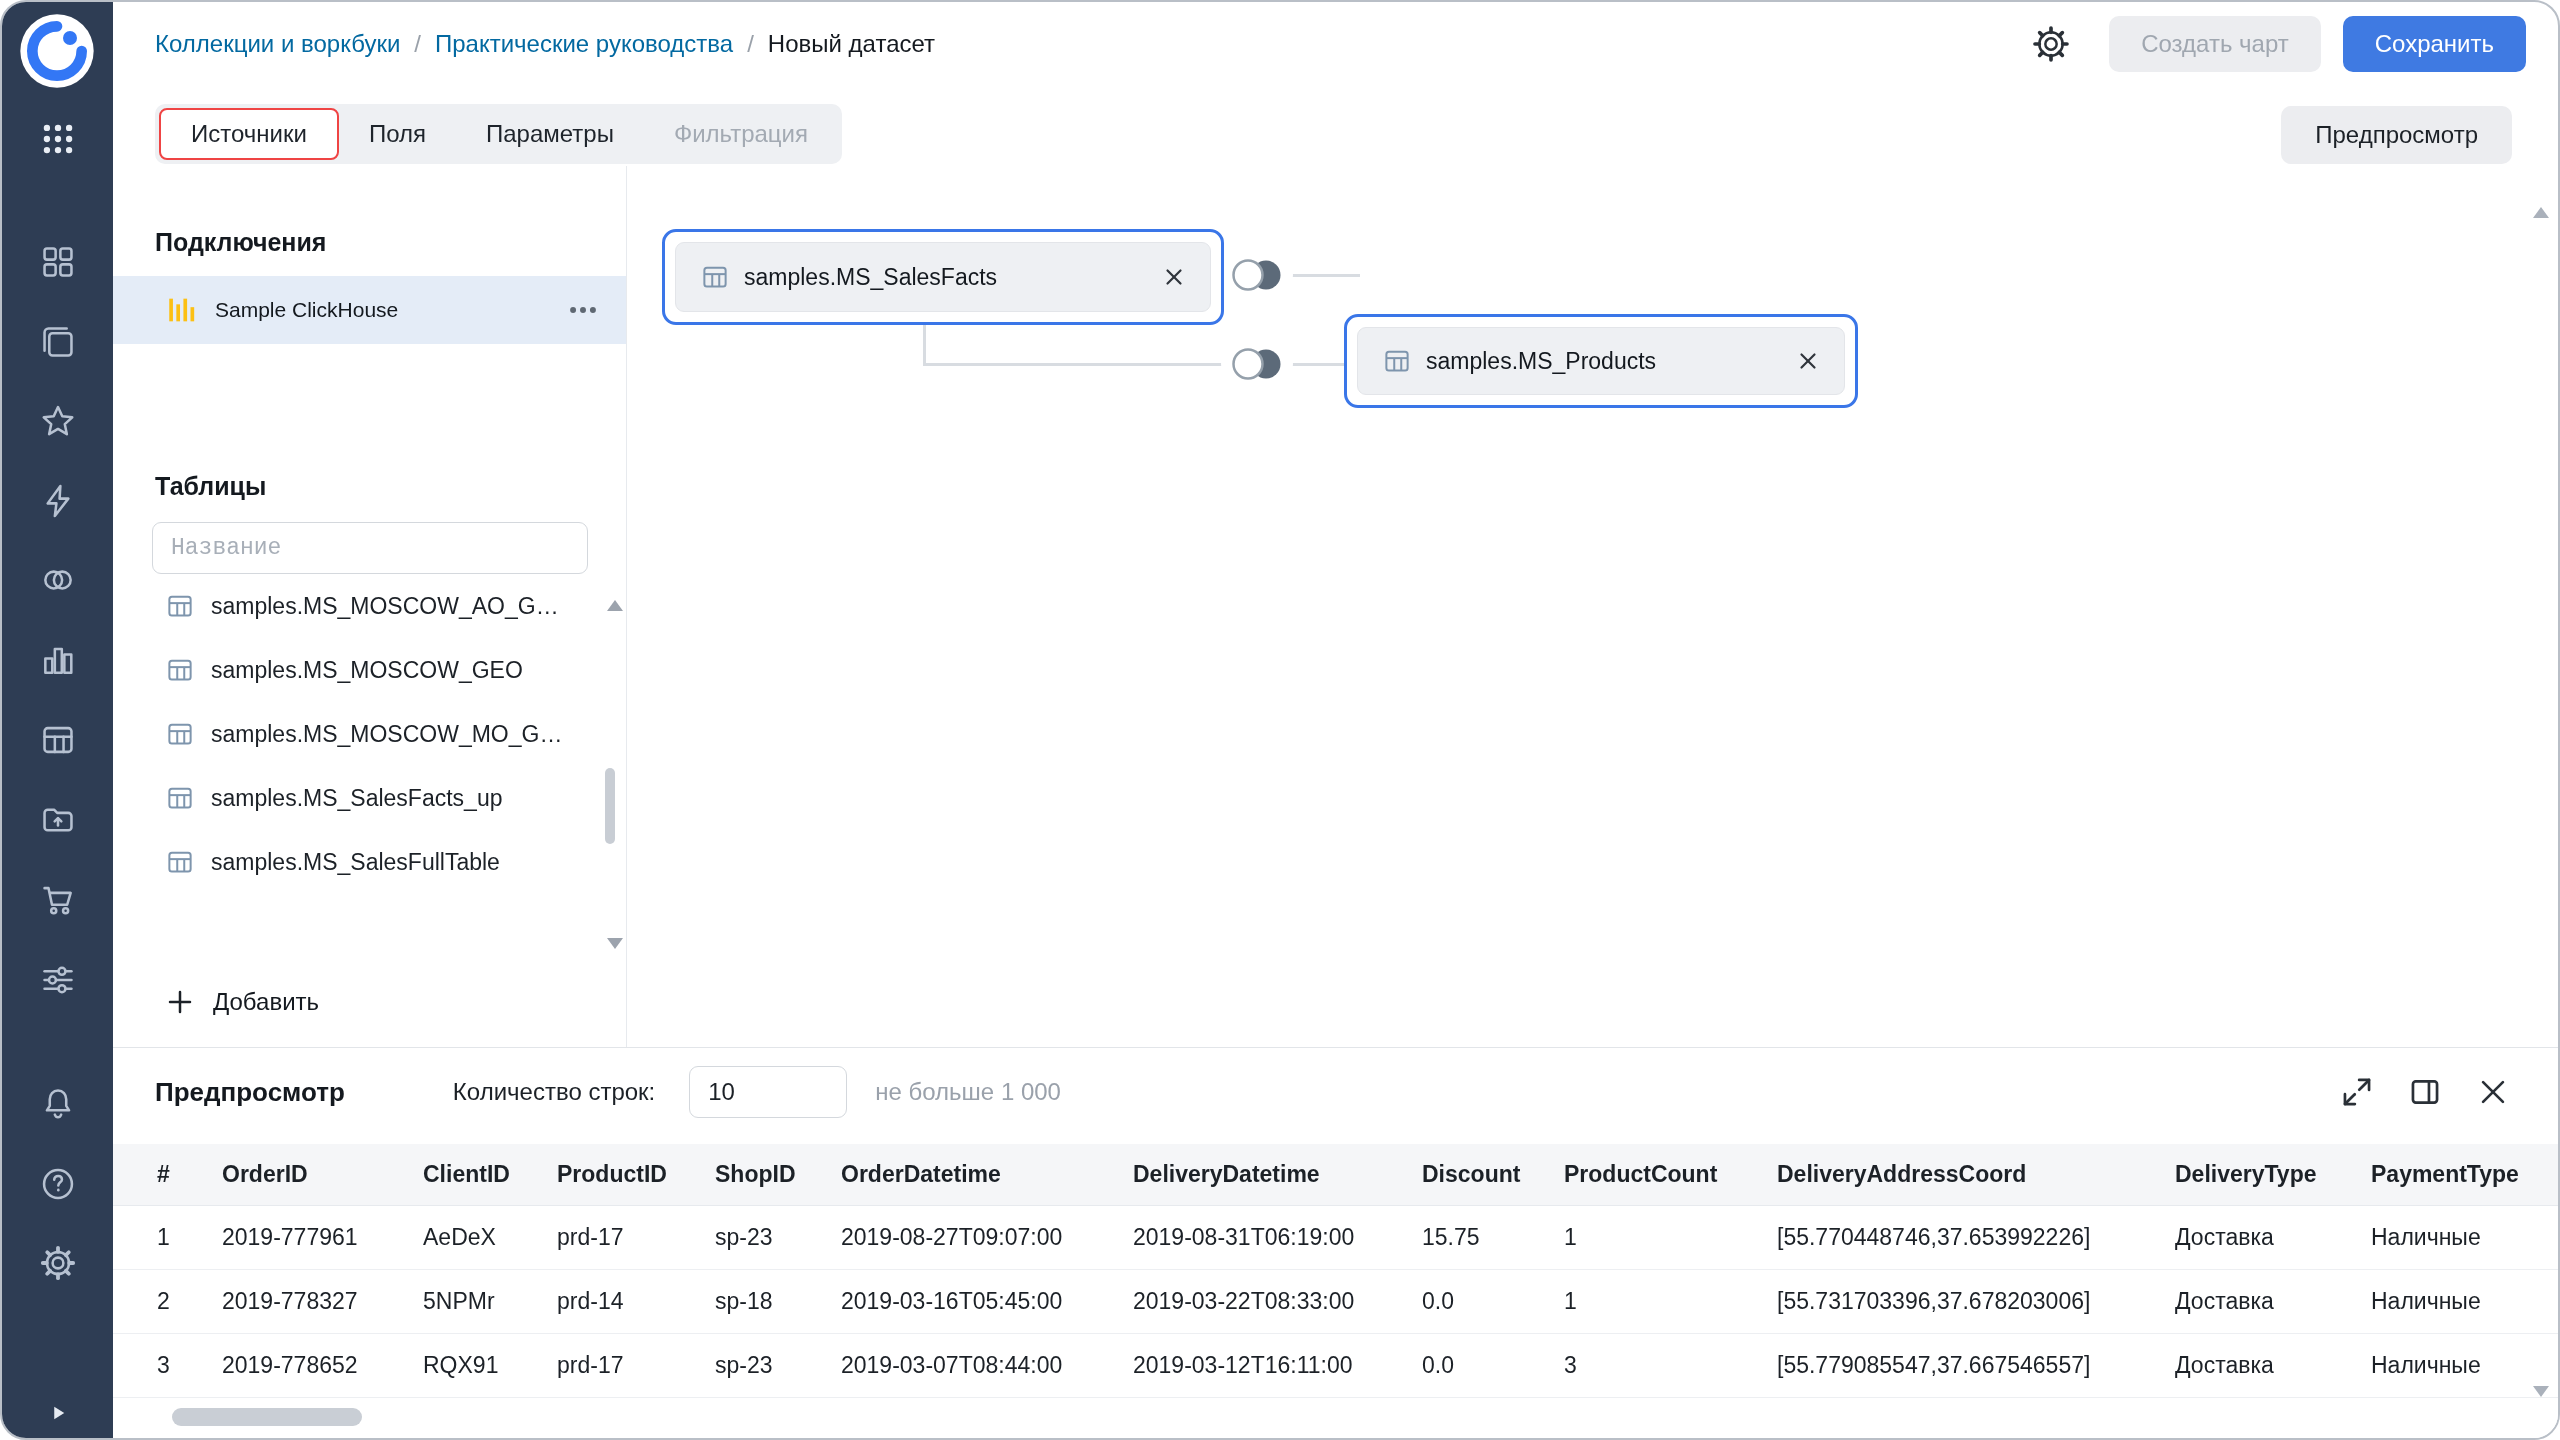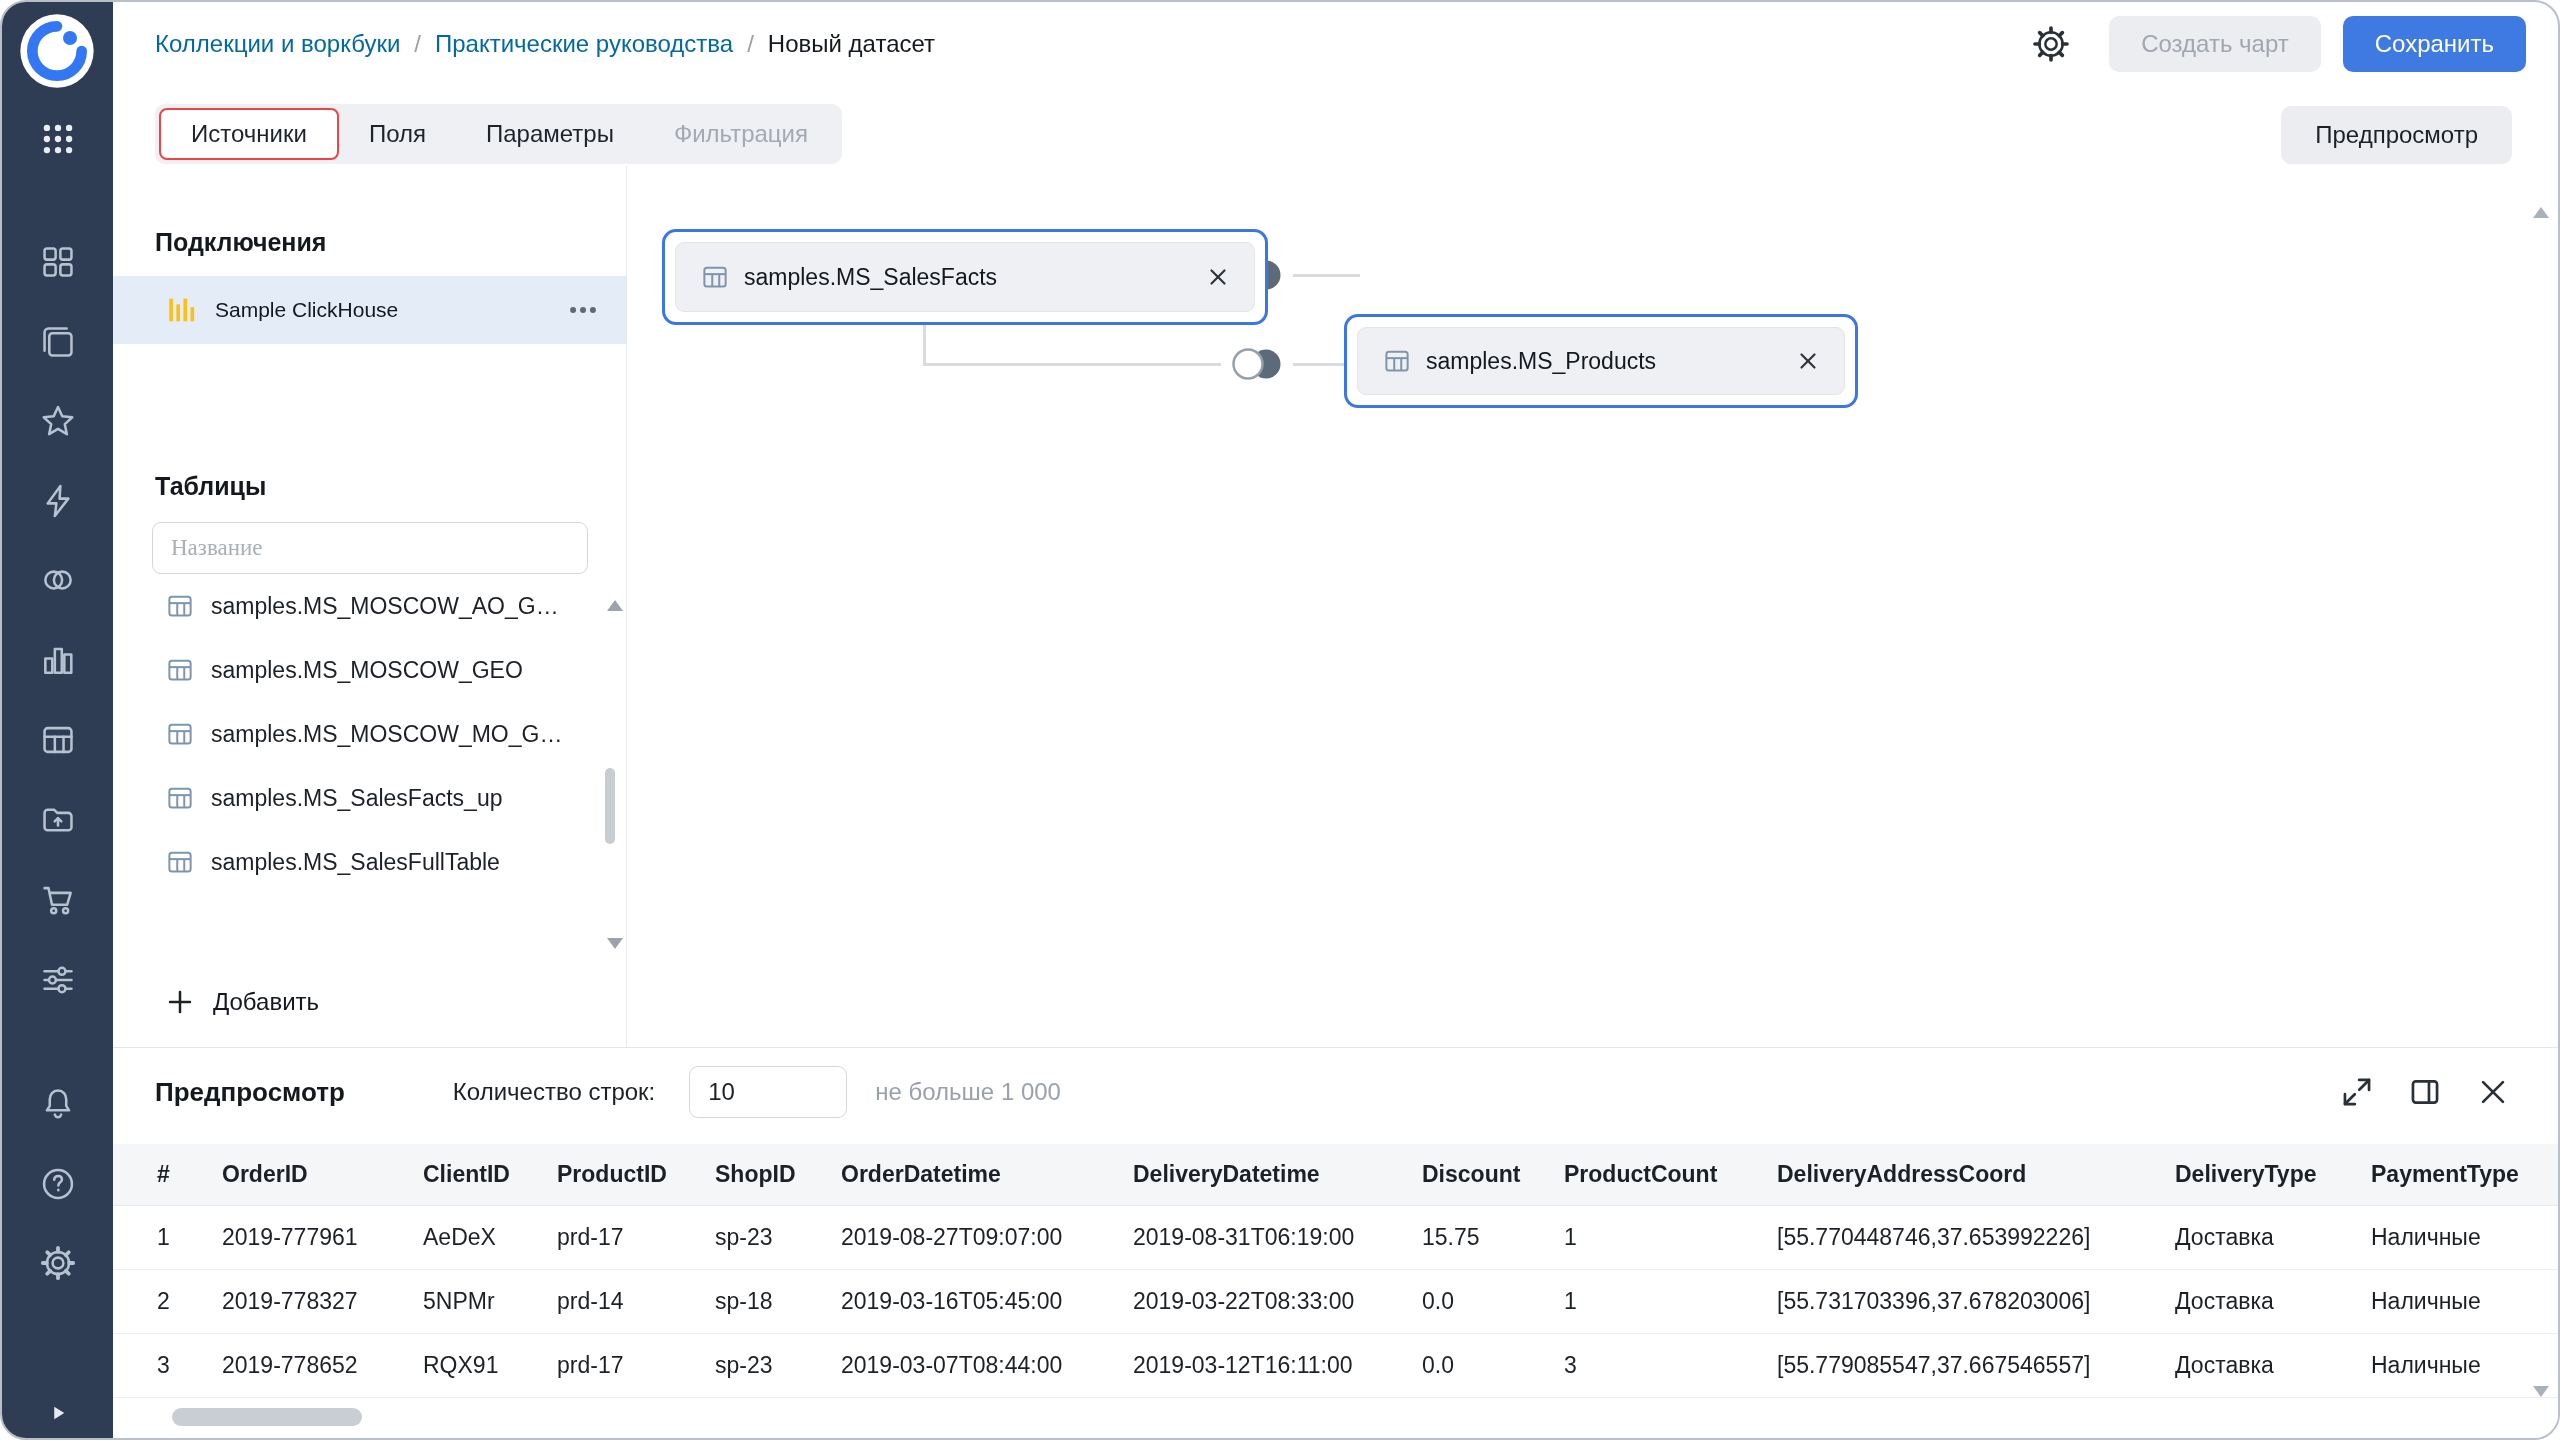--- a/index.html
+++ b/index.html
@@ -36,21 +36,21 @@
   .seg-item.disabled{color:#a3aab3}
   .preview-btn{position:absolute;right:46px;top:2px;height:58px;background:#ecedf0;color:#1c2127;border-radius:10px;display:flex;align-items:center;padding:0 34px;font-size:24px}
 
   
   .panel{position:absolute;left:111px;top:164px;width:514px;height:881px;border-right:1px solid #e7eaee;background:#fff}
   .panel-title{position:absolute;left:42px;font-size:25px;font-weight:700;color:#14191f}
   .connrow{position:absolute;left:0;top:110px;width:100%;height:68px;background:#e4ecf7;display:flex;align-items:center;padding:0 26px 0 52px;gap:16px}
   .ch-ic{width:34px;height:34px;fill:#fcc014;stroke:none}
   .conn-name{font-size:21px;color:#14191f}
   .dots{margin-left:auto;width:34px;height:34px;fill:#5f6873}
-  .tsearch{position:absolute;left:39px;top:356px;width:436px;height:52px;border:1.5px solid #d4d8dd;border-radius:9px;font-size:23px;padding:0 18px;color:#1c2127;background:#fff;outline:none;font-family:Liberation Serif, serif}
+  .tsearch{position:absolute;left:39px;top:356px;width:436px;height:52px;border:1.5px solid #d4d8dd;border-radius:9px;font-size:23px;padding:0 18px;color:#1c2127;background:#fff;outline:none;font-family:Liberation Mono, monospace}
   .tsearch::placeholder{color:#a8afb8}
   .tlist{position:absolute;left:0;top:408px;width:100%}
   .titem{height:64px;display:flex;align-items:center;gap:16px;padding-left:52px;font-size:23px;color:#1c2127}
   .tbl-ic{width:30px;height:30px;stroke:#7e95ad;fill:none;stroke-width:1.6;stroke-linejoin:round}
   .lscroll-up{position:absolute;left:494px;top:434px;width:0;height:0;border-left:8px solid transparent;border-right:8px solid transparent;border-bottom:11px solid #9ca3ad}
   .lscroll-down{position:absolute;left:494px;top:772px;width:0;height:0;border-left:8px solid transparent;border-right:8px solid transparent;border-top:11px solid #9ca3ad}
   .lthumb{position:absolute;left:492px;top:602px;width:10px;height:76px;background:#c8cdd4;border-radius:5px}
   .addrow{position:absolute;left:52px;top:812px;height:48px;display:flex;align-items:center;gap:18px;font-size:24px;color:#14191f}
   .plus-ic{width:30px;height:30px;stroke:#1c2127;fill:none;stroke-width:2;stroke-linecap:round}
 
@@ -350,21 +350,21 @@
         <rect x="0" y="0" width="72" height="48" rx="24" fill="#ffffff"></rect>
         <circle cx="45" cy="24" r="14.5" fill="#5c6a79"></circle>
         <circle cx="27" cy="24" r="14.5" fill="#ffffff" stroke="#95a0ab" stroke-width="2.5"></circle>
       </svg>
     <svg class="join" style="left:593px;top:174px" viewBox="0 0 72 48">
         <rect x="0" y="0" width="72" height="48" rx="24" fill="#ffffff"></rect>
         <circle cx="45" cy="24" r="14.5" fill="#5c6a79"></circle>
         <circle cx="27" cy="24" r="14.5" fill="#ffffff" stroke="#95a0ab" stroke-width="2.5"></circle>
       </svg>
 
-    <div class="selbox" style="left:34px;top:63px;width:606px;height:96px">
+    <div class="selbox" style="left:34px;top:63px;width:562px;height:96px">
       <div class="node">
         <svg class="tbl-ic" viewBox="0 0 24 24">
             <rect x="3.5" y="4.5" width="17" height="15" rx="2"></rect>
             <path d="M3.5 9.7 H20.5"></path>
             <path d="M9.8 9.7 V19.5"></path>
             <path d="M15.4 9.7 V19.5"></path>
           </svg>
         <span>samples.MS_SalesFacts</span>
         <span class="x">
             <svg class="x-ic" viewBox="0 0 24 24">

